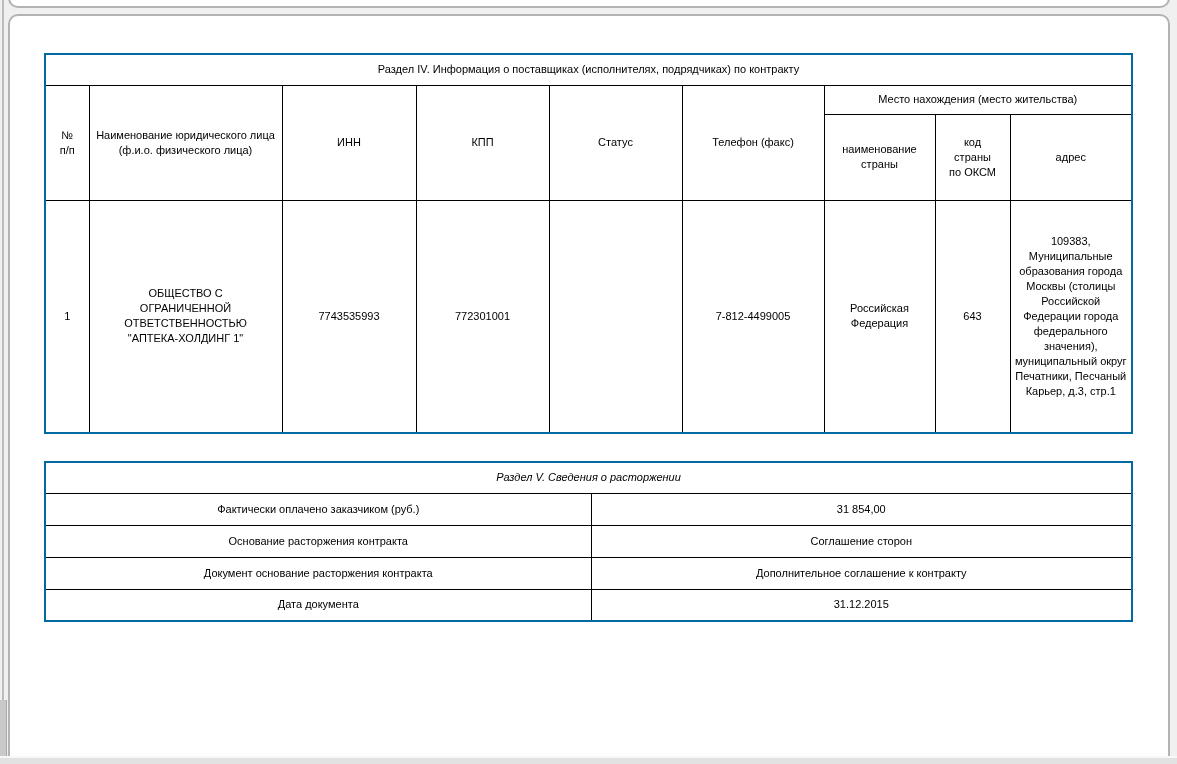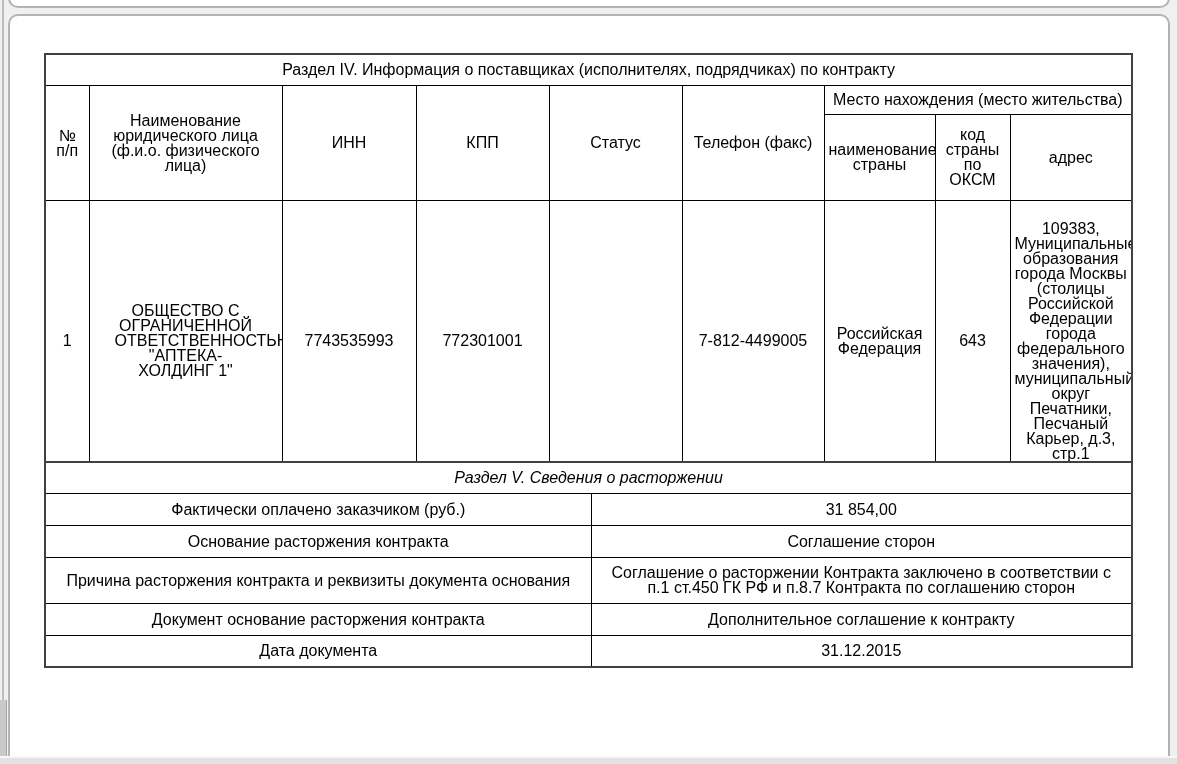--- a/index.html
+++ b/index.html
@@ -36,22 +36,22 @@
     position: absolute; left: 8px; top: 14px; width: 1162px; height: 756px;
     background: #fff; border: 2px solid #b3b3b3; border-radius: 10px;
   }
 
   
   table.doc {
     position: absolute;
     border-collapse: collapse;
     table-layout: fixed;
     background: #fff;
-    border: 2px solid #404040;
-    font-size: 16px;
+    border: 2px solid #0369a1;
+    font-size: 11px;
     line-height: 15px;
   }
   table.doc td {
     border: 1px solid #000;
     vertical-align: middle;
     overflow: hidden;
   }
   #suppliers-table { left: 44px; top: 53px; width: 1087px; }
   #termination-table { left: 44px; top: 461px; width: 1087px; }
 
@@ -138,24 +138,20 @@
       <td class="title-cell" colspan="2">Раздел V. Сведения о расторжении</td>
     </tr>
     <tr style="height:32px">
       <td>Фактически оплачено заказчиком (руб.)</td>
       <td>31 854,00</td>
     </tr>
     <tr style="height:32px">
       <td>Основание расторжения контракта</td>
       <td>Соглашение сторон</td>
     </tr>
-    <tr style="height:46px">
-      <td>Причина расторжения контракта и реквизиты документа основания</td>
-      <td>Соглашение о расторжении Контракта заключено в соответствии с п.1 ст.450 ГК РФ и п.8.7 Контракта по соглашению сторон</td>
-    </tr>
     <tr style="height:32px">
       <td>Документ основание расторжения контракта</td>
       <td>Дополнительное соглашение к контракту</td>
     </tr>
     <tr style="height:32px">
       <td>Дата документа</td>
       <td>31.12.2015</td>
     </tr>
   </tbody>
     </table>

